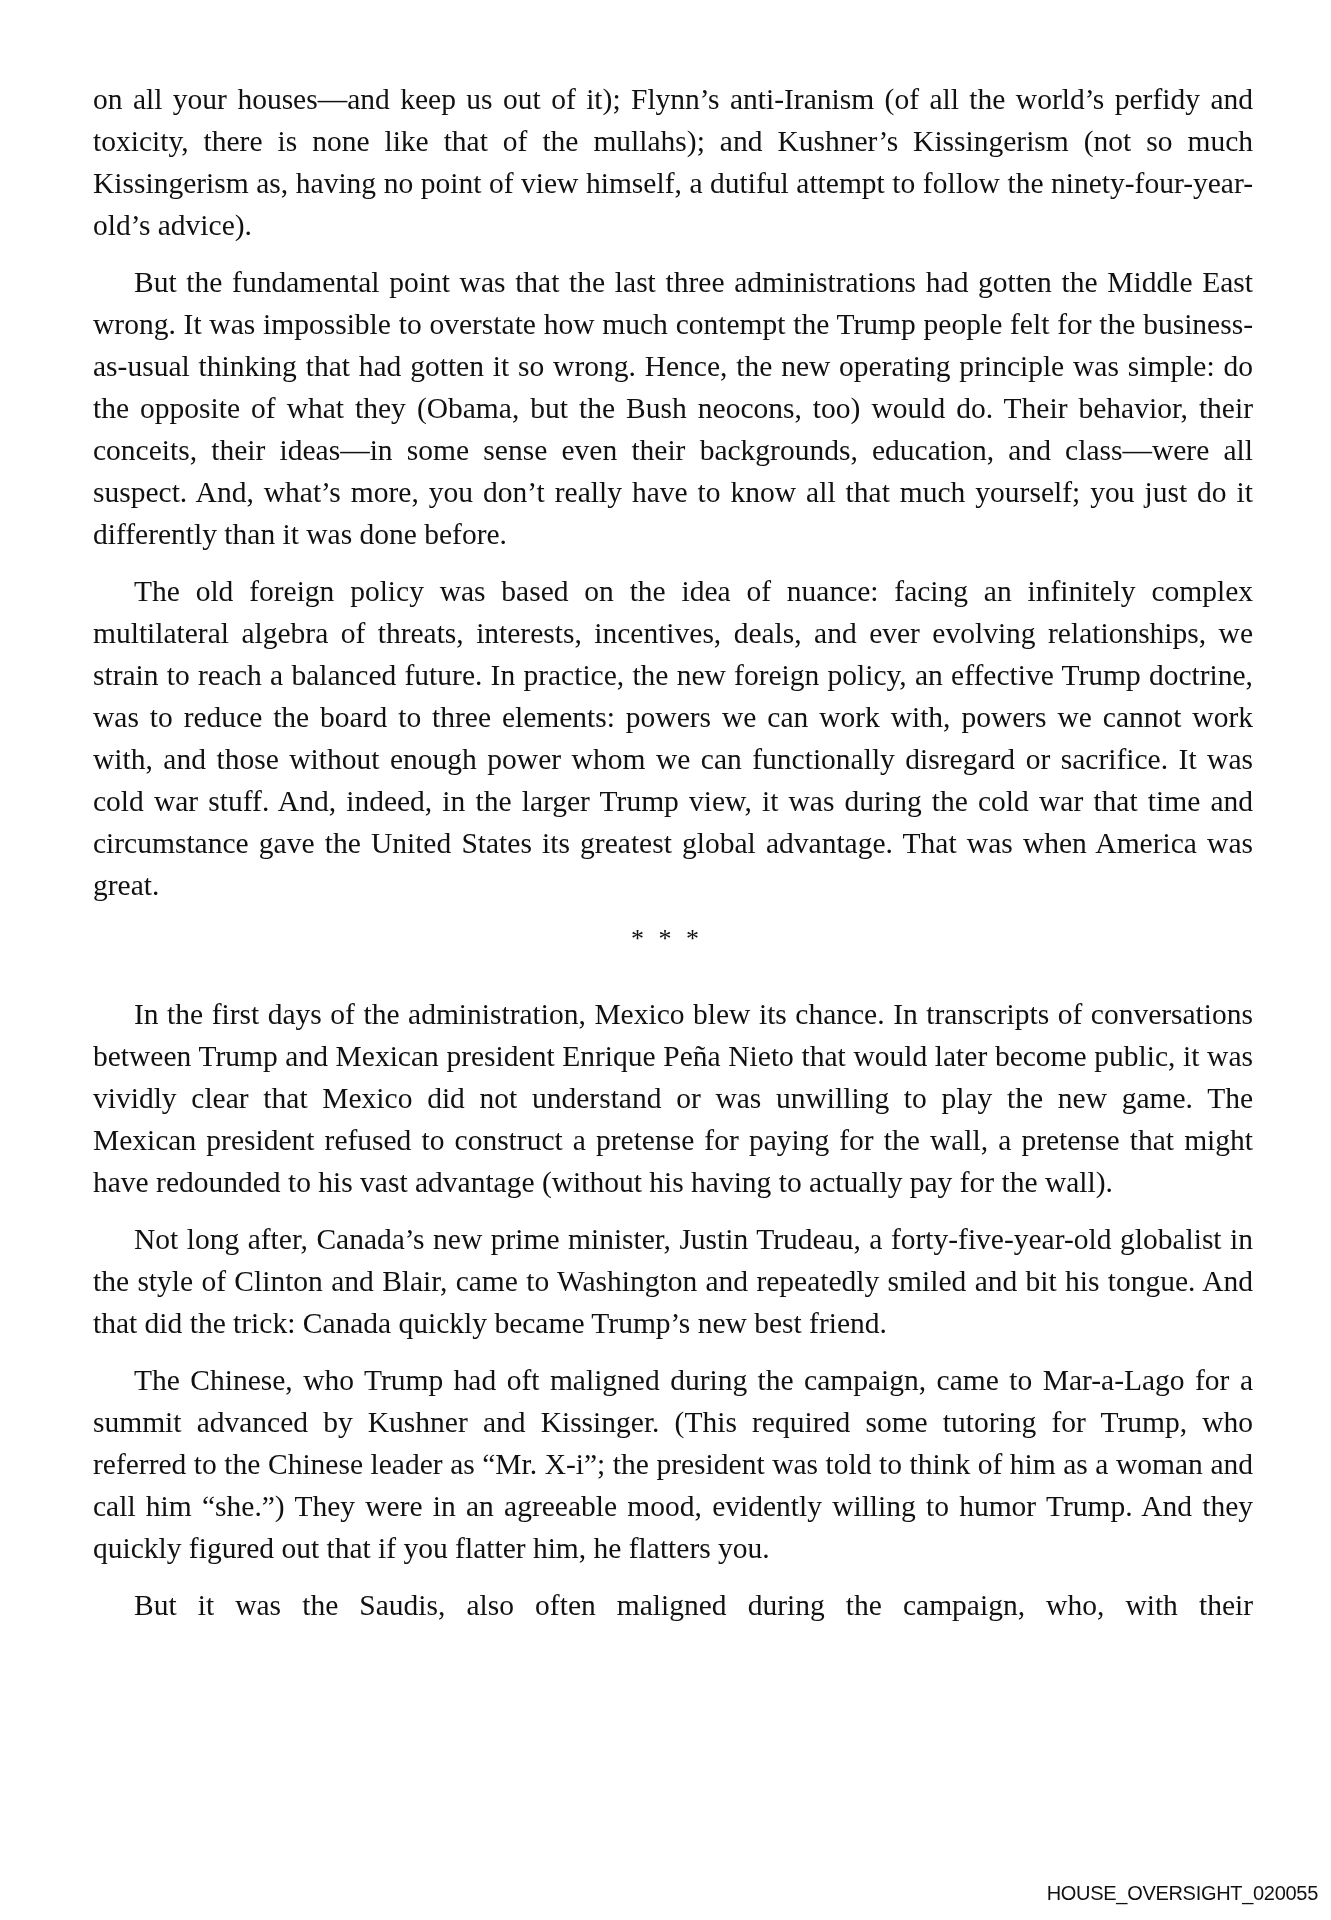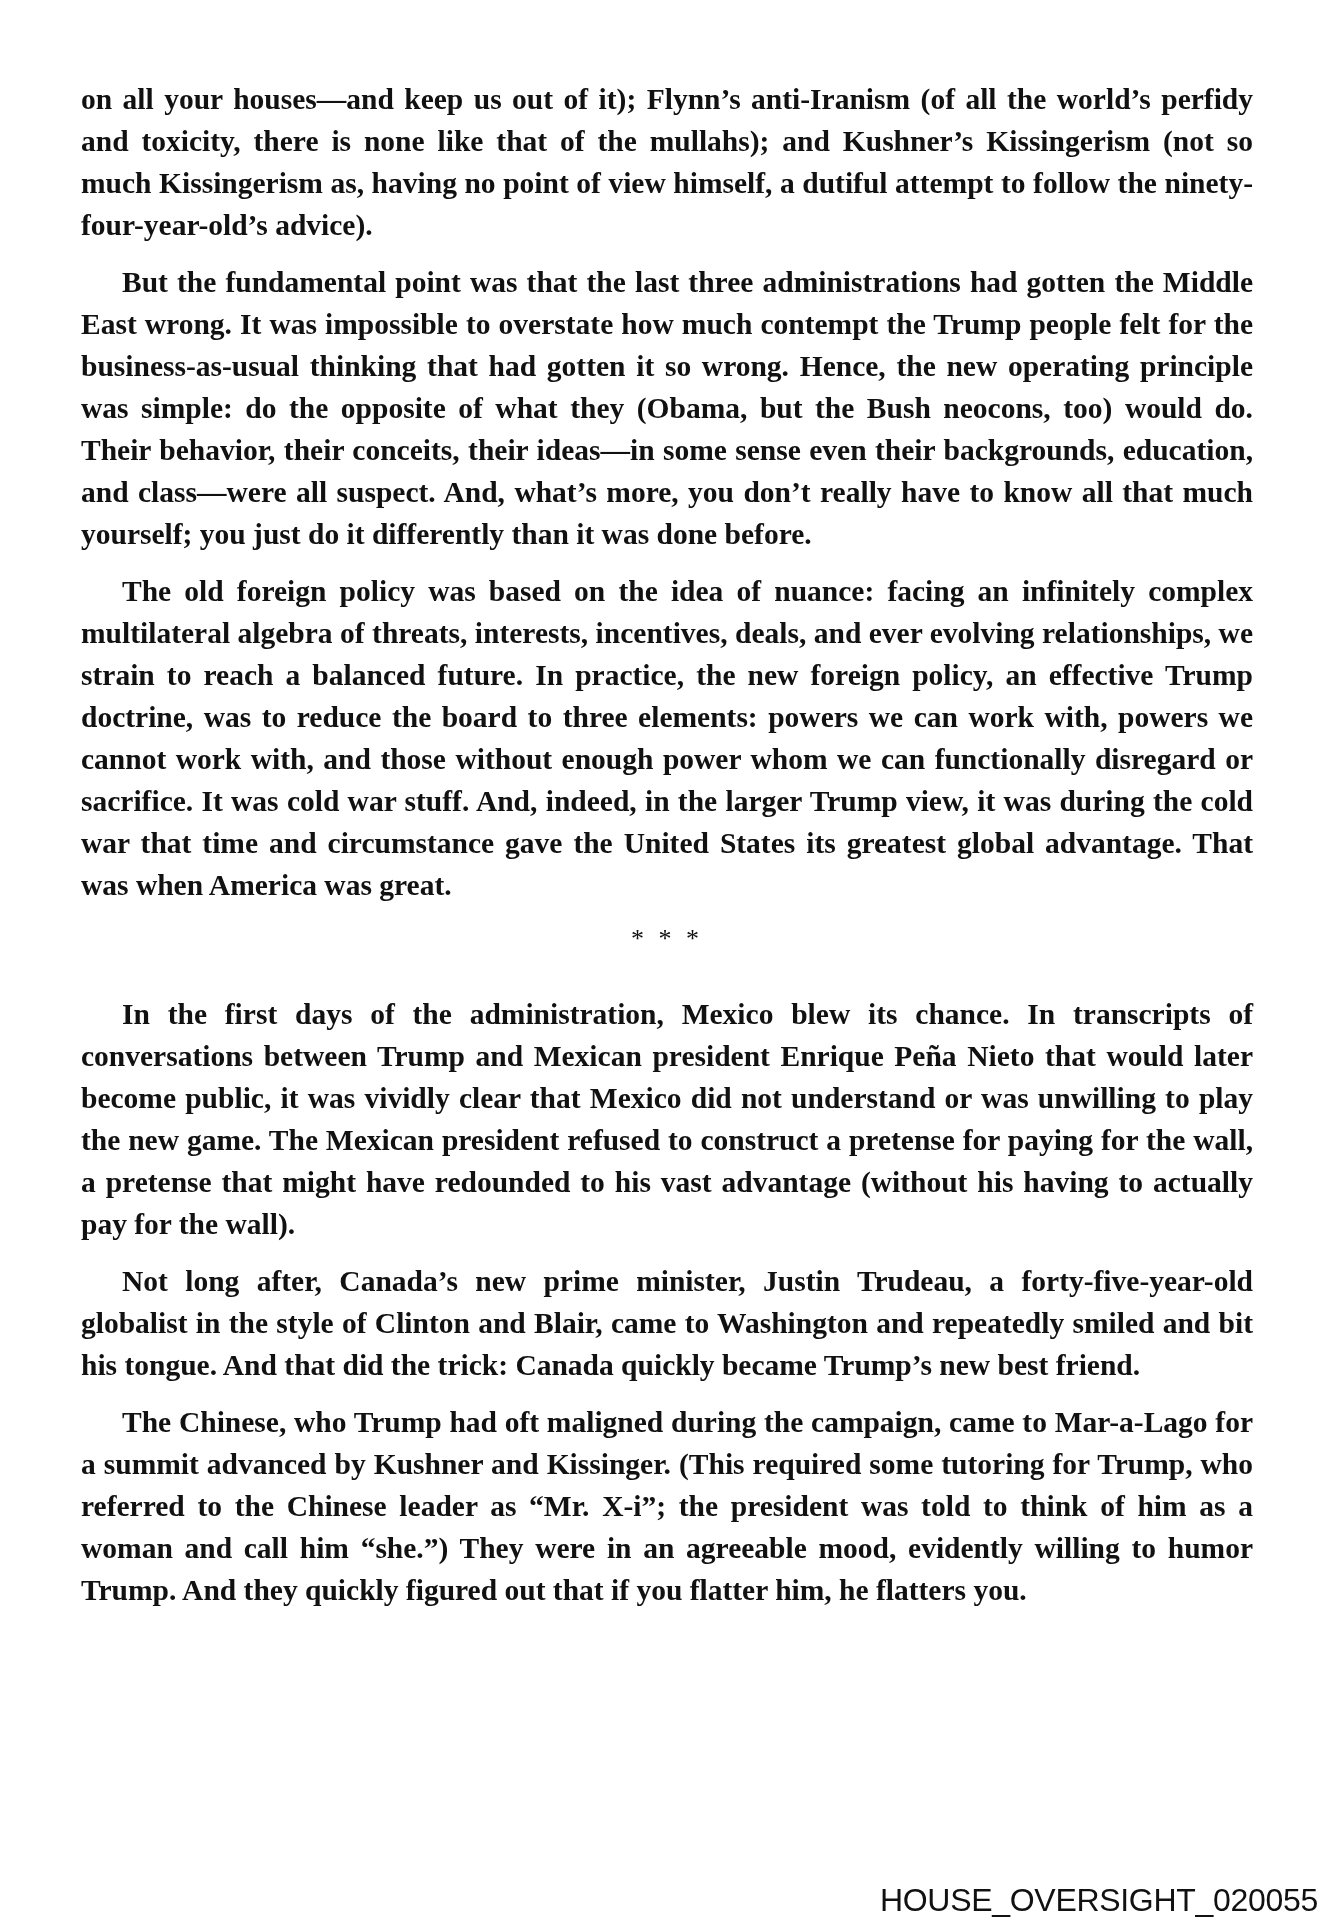--- a/index.html
+++ b/index.html
@@ -3,36 +3,37 @@
 <meta charset="utf-8">
 <style>
   html, body { margin: 0; padding: 0; background: #ffffff; }
   body { width: 1331px; height: 1920px; position: relative; overflow: hidden; }
   .page {
     position: absolute; left: 81px; top: 78px; width: 1172px;
     font-family: "Liberation Serif", serif;
     font-size: 29.5px; line-height: 42px; color: #111;
     text-align: justify;
   }
-  .para { margin: 0 0 15px 0; text-indent: 41px; font-weight: bold; }
+  .para { margin: 0 0 15px 12px; text-indent: 41px; }
   .para.noindent { text-indent: 0; }
   .para.last { text-align-last: justify; }
   .sep { text-align: center; text-indent: 0; margin: 0 0 36px 0; letter-spacing: 4px; font-size: 26px; line-height: 36px; }
   .stamp {
     position: absolute; right: 13px; top: 1882px;
-    font-family: "Liberation Sans", sans-serif; font-size: 32px; color: #111;
+    font-family: "Liberation Sans", sans-serif; font-size: 20px; color: #111;
     letter-spacing: -0.3px;
   }
 </style>
 </head>
 <body>
 
 <div class="page">
   <p class="para noindent">on all your houses—and keep us out of it); Flynn’s anti-Iranism (of all the world’s perfidy and toxicity, there is none like that of the mullahs); and Kushner’s Kissingerism (not so much Kissingerism as, having no point of view himself, a dutiful attempt to follow the ninety-four-year-old’s advice).</p>
   <p class="para">But the fundamental point was that the last three administrations had gotten the Middle East wrong. It was impossible to overstate how much contempt the Trump people felt for the business-as-usual thinking that had gotten it so wrong. Hence, the new operating principle was simple: do the opposite of what they (Obama, but the Bush neocons, too) would do. Their behavior, their conceits, their ideas—in some sense even their backgrounds, education, and class—were all suspect. And, what’s more, you don’t really have to know all that much yourself; you just do it differently than it was done before.</p>
   <p class="para">The old foreign policy was based on the idea of nuance: facing an infinitely complex multilateral algebra of threats, interests, incentives, deals, and ever evolving relationships, we strain to reach a balanced future. In practice, the new foreign policy, an effective Trump doctrine, was to reduce the board to three elements: powers we can work with, powers we cannot work with, and those without enough power whom we can functionally disregard or sacrifice. It was cold war stuff. And, indeed, in the larger Trump view, it was during the cold war that time and circumstance gave the United States its greatest global advantage. That was when America was great.</p>
   <p class="sep">* * *</p>
   <p class="para">In the first days of the administration, Mexico blew its chance. In transcripts of conversations between Trump and Mexican president Enrique Peña Nieto that would later become public, it was vividly clear that Mexico did not understand or was unwilling to play the new game. The Mexican president refused to construct a pretense for paying for the wall, a pretense that might have redounded to his vast advantage (without his having to actually pay for the wall).</p>
   <p class="para">Not long after, Canada’s new prime minister, Justin Trudeau, a forty-five-year-old globalist in the style of Clinton and Blair, came to Washington and repeatedly smiled and bit his tongue. And that did the trick: Canada quickly became Trump’s new best friend.</p>
   <p class="para">The Chinese, who Trump had oft maligned during the campaign, came to Mar-a-Lago for a summit advanced by Kushner and Kissinger. (This required some tutoring for Trump, who referred to the Chinese leader as “Mr. X-i”; the president was told to think of him as a woman and call him “she.”) They were in an agreeable mood, evidently willing to humor Trump. And they quickly figured out that if you flatter him, he flatters you.</p>
+  <p class="para last">But it was the Saudis, also often maligned during the campaign, who, with their</p>
 </div>
 
 <div class="stamp">HOUSE_OVERSIGHT_020055</div>
 
 </body></html>

